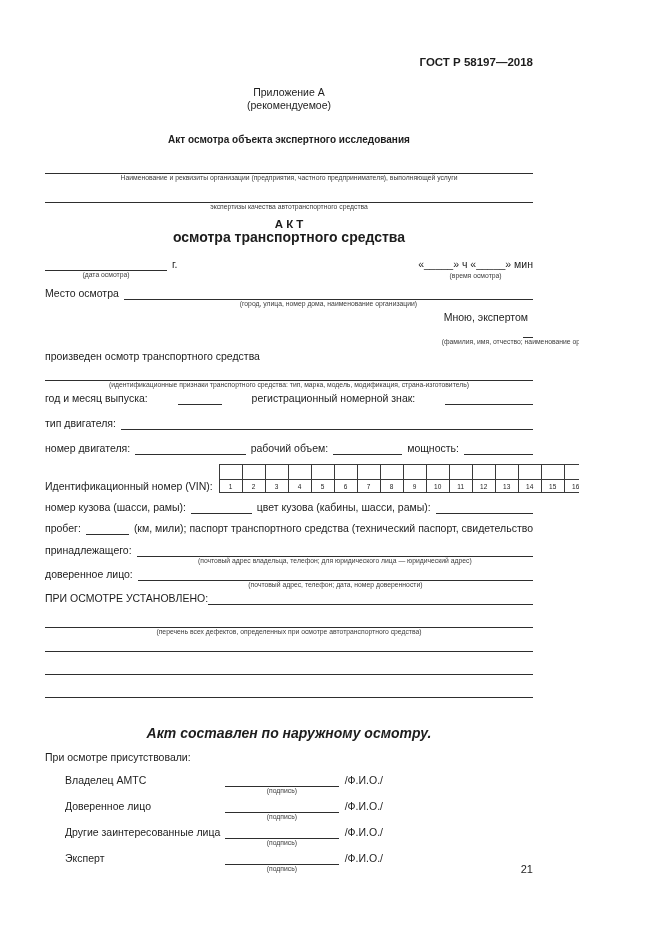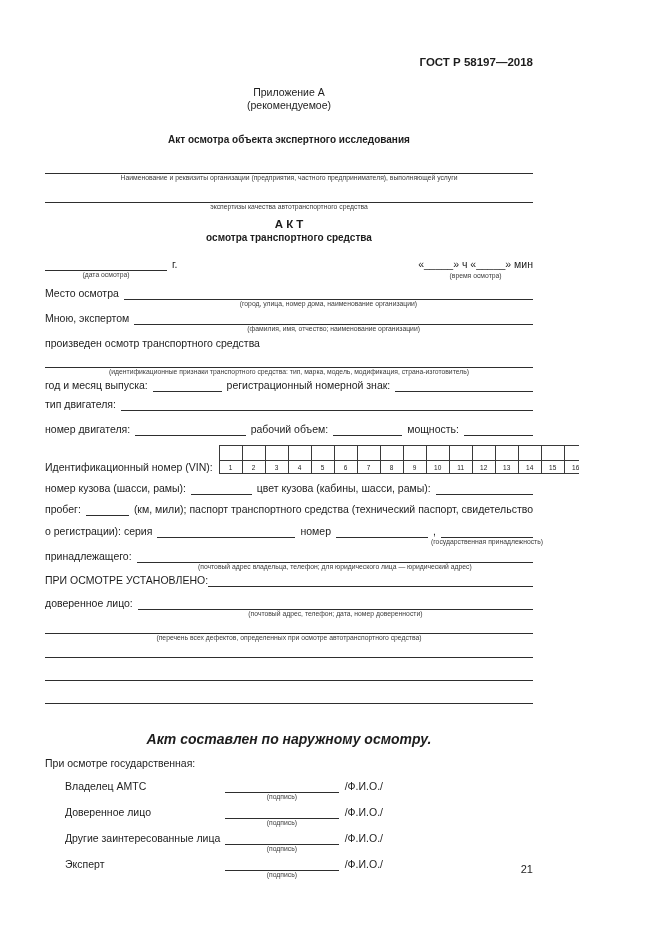--- a/index.html
+++ b/index.html
@@ -30,30 +30,30 @@
   .pr { padding-right: 5px; }
   .pl { padding-left: 5px; }
   .w1  { flex: 1 1 0; }
   .w15 { flex: 1.5 1 0; }
   .w16 { flex: 1.6 1 0; }
   .w2  { flex: 2 1 0; }
   .wd  { flex: 0 0 122px; }
 
   .org-row { margin-bottom: 15px; }
   .act-head { font-size: 11.5px; font-weight: bold; margin-top: 5px; }
-  .act-sub { font-size: 10px; font-weight: bold; margin-bottom: 13px; }
+  .act-sub { font-size: 14px; font-weight: bold; margin-bottom: 13px; }
   .date-row { margin-bottom: 15px; }
   .time { position: relative; white-space: nowrap; }
   .spacer { flex: 1 1 auto; }
 
   .f-place { margin-bottom: 11px; }
-  .f-expert { margin-bottom: 12px; }
+  .f-expert { margin-bottom: 12px; flex-direction: column; }
   .performed { margin-bottom: 4px; }
   .f-id { margin-bottom: 10px; }
-  .f-year { margin-bottom: 5px; }
+  .f-year { margin-bottom: 11px; gap: 25px; }
   .f-etype { margin-bottom: 11px; }
   .f-eno { margin-bottom: 9px; }
 
   .vin-row { margin-bottom: 7px; align-items: flex-end; }
   .vin-table { display: flex; margin-left: 6px; }
   .vin-cell { width: 22px; border-right: 1px solid #3a3a3a; border-top: 1px solid #3a3a3a; border-bottom: 1px solid #3a3a3a; }
   .vin-cell:first-child { border-left: 1px solid #3a3a3a; }
   .vin-top { height: 14px; border-bottom: 1px solid #3a3a3a; }
   .vin-num { height: 12px; font-size: 6.5px; display: flex; align-items: center; justify-content: center; color: #222; }
 
@@ -238,69 +238,59 @@
       <span class="lbl pl pr">цвет кузова (кабины, шасси, рамы):</span>
       <span class="fill w16"></span>
     </div>
 
     <div class="row f-mileage">
       <span class="lbl pr">пробег:</span>
       <span class="fill w1"></span>
       <span class="lbl pl">(км, мили); паспорт транспортного средства (технический паспорт, свидетельство</span>
     </div>
 
-    <div class="row f-reg">
-      <span class="lbl pr">о регистрации): серия</span>
-      <span class="fill w15"></span>
-      <span class="lbl pl pr">номер</span>
-      <span class="fill w1"></span>
-      <span class="lbl pl pr">,</span>
-      <span class="fill w1">
-        <span class="cap">(государственная принадлежность)</span>
-      </span>
-    </div>
 
     <div class="row f-owner">
       <span class="lbl pr">принадлежащего:</span>
       <span class="fill">
         <span class="cap">(почтовый адрес владельца, телефон; для юридического лица — юридический адрес)</span>
+      </span>
+    </div>
+
+    <div class="row f-trust">
+      <span class="lbl pr">доверенное лицо:</span>
+      <span class="fill">
+        <span class="cap">(почтовый адрес, телефон; дата, номер доверенности)</span>
       </span>
     </div>
 
     <div class="row f-estab">
       <span class="lbl">ПРИ ОСМОТРЕ УСТАНОВЛЕНО:</span>
       <span class="fill"></span>
-    </div>
-
-    <div class="row f-trust">
-      <span class="lbl pr">доверенное лицо:</span>
-      <span class="fill">
-        <span class="cap">(почтовый адрес, телефон; дата, номер доверенности)</span>
-      </span>
     </div>
 
     <div class="row f-defects">
       <span class="fill">
         <span class="cap">(перечень всех дефектов, определенных при осмотре автотранспортного средства)</span>
       </span>
     </div>
 
     <div class="row blank-row">
         <span class="fill"></span>
       </div>
     <div class="row blank-row">
         <span class="fill"></span>
       </div>
     <div class="row blank-row">
         <span class="fill"></span>
       </div>
 
     <div class="note center">Акт составлен по наружному осмотру.</div>
 
-    <div class="present">При осмотре государственная:</div>
+    <div class="present">При осмотре присутствовали:</div>
 
     <div class="row sig-row">
       <span class="lbl sig-lbl">Владелец АМТС</span>
       <span class="fill">
         <span class="cap">(подпись)</span>
       </span>
       <span class="fio">/Ф.И.О./</span>
     </div>
 
     <div class="row sig-row">

